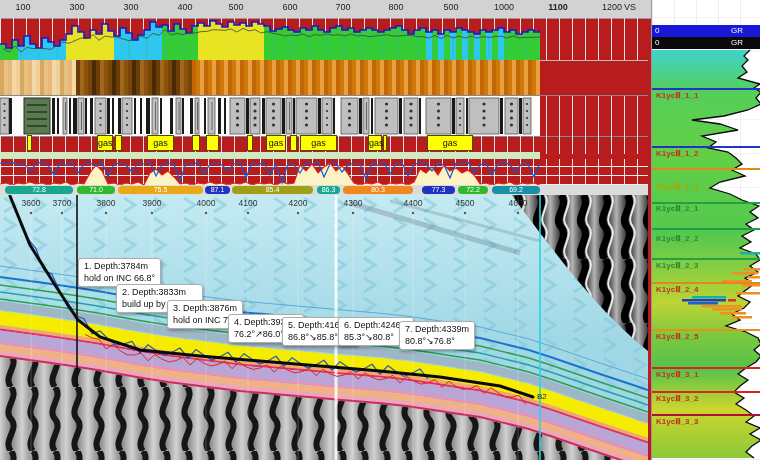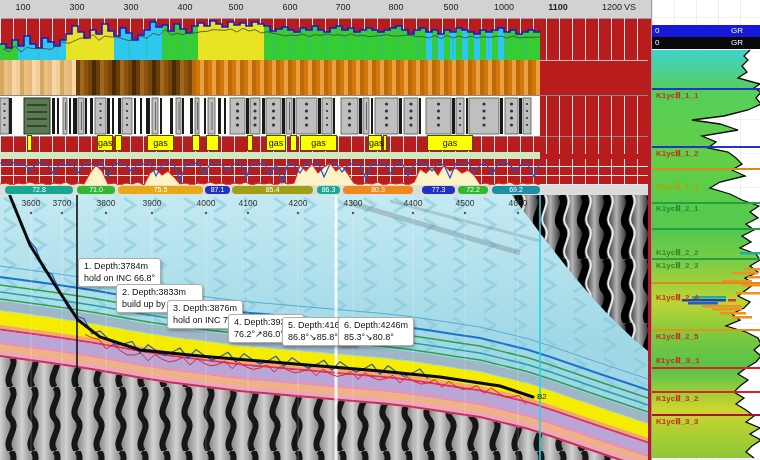--- a/index.html
+++ b/index.html
@@ -605,20 +605,24 @@
         <div>76.2°↗86.0°</div>
       </div>
       <div class="callout" style="left: 282px; top: 122px;">
         <div>5. Depth:4163m</div>
         <div>86.8°↘85.8°</div>
       </div>
       <div class="callout" style="left: 338px; top: 122px;">
         <div>6. Depth:4246m</div>
         <div>85.3°↘80.8°</div>
       </div>
+      <div class="callout" style="left: 399px; top: 126px;">
+        <div>7. Depth:4339m</div>
+        <div>80.8°↘76.8°</div>
+      </div>
     </div>
   <div id="panel">
     <div id="hBlue" class="hbar">
       <span class="l">0</span>
       <span class="r">GR</span>
     </div>
     <div id="hBlack" class="hbar">
       <span class="l">0</span>
       <span class="r">GR</span>
     </div>
@@ -656,27 +660,27 @@
       </svg>
       <div class="fline" style="top: 88px; background: rgb(34, 51, 204);"></div>
       <div class="flabel" style="top: 91px; color: rgb(196, 49, 34);">K1ycⅢ_1_1</div>
       <div class="fline" style="top: 146px; background: rgb(34, 51, 204);"></div>
       <div class="flabel" style="top: 149px; color: rgb(196, 49, 34);">K1ycⅢ_1_2</div>
       <div class="fline" style="top: 168px; background: rgb(224, 136, 24);"></div>
       <div class="flabel" style="top: 182px; color: rgb(184, 160, 0);">K1ycⅢ_1_3</div>
       <div class="fline" style="top: 202px; background: rgb(34, 160, 68);"></div>
       <div class="flabel" style="top: 188px; color: rgb(42, 138, 52); margin-top: 16px;">K1ycⅢ_2_1</div>
       <div class="fline" style="top: 228px; background: rgb(34, 160, 68);"></div>
-      <div class="flabel" style="top: 248px; color: rgb(42, 138, 52);">K1ycⅢ_2_2</div>
+      <div class="flabel" style="top: 234px; color: rgb(42, 138, 52);">K1ycⅢ_2_2</div>
       <div class="fline" style="top: 258px; background: rgb(34, 160, 68);"></div>
       <div class="flabel" style="top: 261px; color: rgb(42, 138, 52);">K1ycⅢ_2_3</div>
       <div class="fline" style="top: 282px; background: rgb(224, 136, 24);"></div>
-      <div class="flabel" style="top: 293px; color: rgb(196, 49, 34);">K1ycⅢ_2_4</div>
+      <div class="flabel" style="top: 285px; color: rgb(196, 49, 34);">K1ycⅢ_2_4</div>
       <div class="fline" style="top: 329px; background: rgb(232, 144, 28);"></div>
       <div class="flabel" style="top: 332px; color: rgb(196, 49, 34);">K1ycⅢ_2_5</div>
       <div class="fline" style="top: 367px; background: rgb(221, 34, 34);"></div>
-      <div class="flabel" style="top: 356px; color: rgb(196, 49, 34); font-family: Liberation Mono, monospace;">K1ycⅢ_3_1</div>
+      <div class="flabel" style="top: 370px; color: rgb(196, 49, 34);">K1ycⅢ_3_1</div>
       <div class="fline" style="top: 391px; background: rgb(221, 34, 34);"></div>
       <div class="flabel" style="top: 394px; color: rgb(196, 49, 34);">K1ycⅢ_3_2</div>
       <div class="fline" style="top: 414px; background: rgb(170, 17, 51);"></div>
       <div class="flabel" style="top: 417px; color: rgb(196, 49, 34);">K1ycⅢ_3_3</div>
     </div>
 </div>
 
 </body></html>

